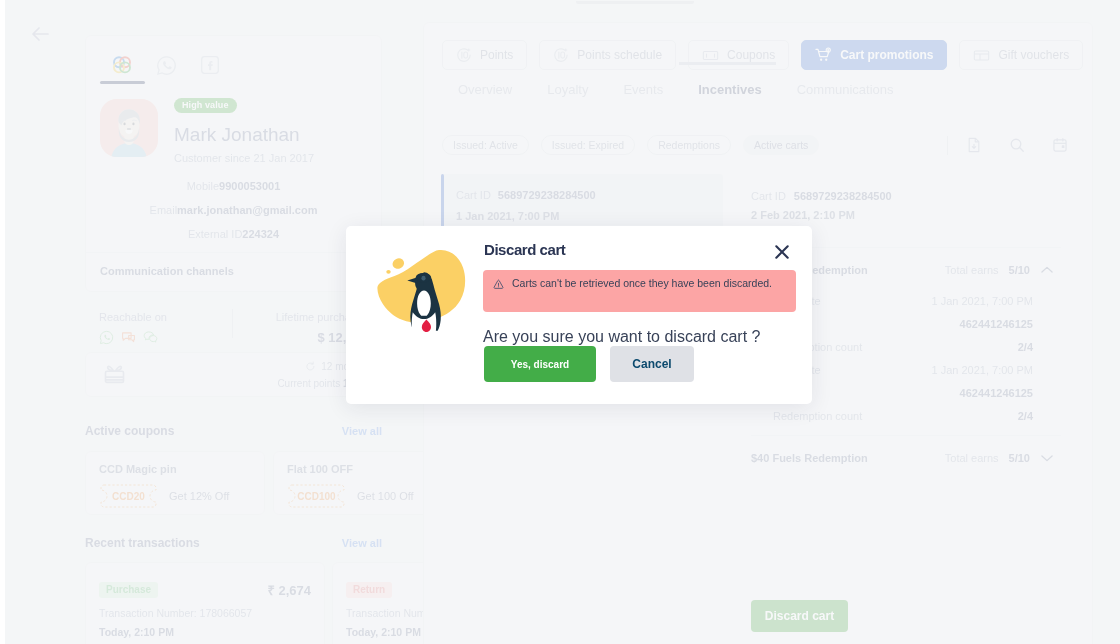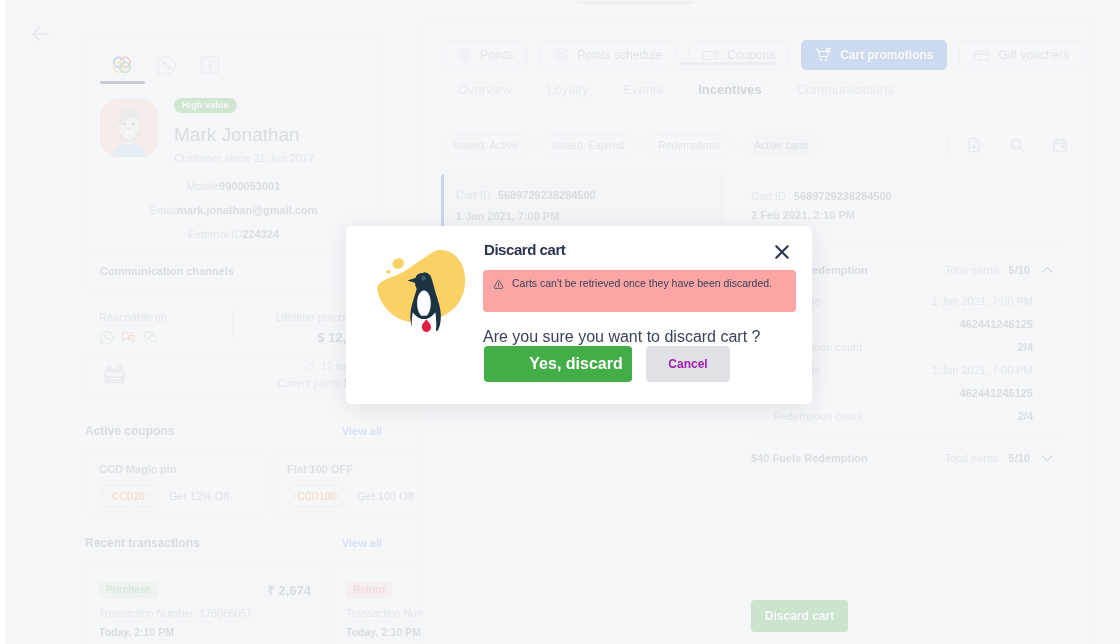--- a/index.html
+++ b/index.html
@@ -136,23 +136,23 @@
   #illus{position:absolute;left:13px;top:12px;width:112px;height:112px;}
   #modal-title{position:absolute;left:138px;top:15px;font-size:15px;font-weight:bold;color:#2b3553;
                letter-spacing:-.45px;}
   #modal-close{position:absolute;left:429px;top:19px;width:14px;height:14px;}
   #alert{position:absolute;left:137px;top:44px;width:313px;height:42px;background:#fca5a5;border-radius:4px;
          display:flex;padding:7px 10px 0 9px;box-sizing:border-box;}
   #alert-icon{width:11px;height:11px;flex:0 0 auto;margin-top:2px;margin-left:1px;}
   #alert-text{font-size:10.5px;color:#384258;line-height:13px;padding-left:8px;}
   #question{position:absolute;left:137px;top:102px;font-size:16px;color:#384258;}
   #btns{position:absolute;left:138px;top:120px;display:flex;gap:14px;}
-  #confirm{background:#43ad48;color:#fff;font-size:16px;font-weight:bold;border-radius:4px;
-           width:112px;height:36px;display:flex;align-items:center;justify-content:center;padding-left:36px;}
-  #cancel{background:#dfe1e6;color:#a21caf;font-size:12px;font-weight:bold;border-radius:4px;
+  #confirm{background:#43ad48;color:#fff;font-size:10px;font-weight:bold;border-radius:4px;
+           width:112px;height:36px;display:flex;align-items:center;justify-content:center;}
+  #cancel{background:#dfe1e6;color:#0c4a6e;font-size:12px;font-weight:bold;border-radius:4px;
           width:84px;height:36px;display:flex;align-items:center;justify-content:center;}
 </style>
 </head>
 <body>
 
 <div id="root">
 
   <div id="left-nav"></div>
   <div id="bg">
 

